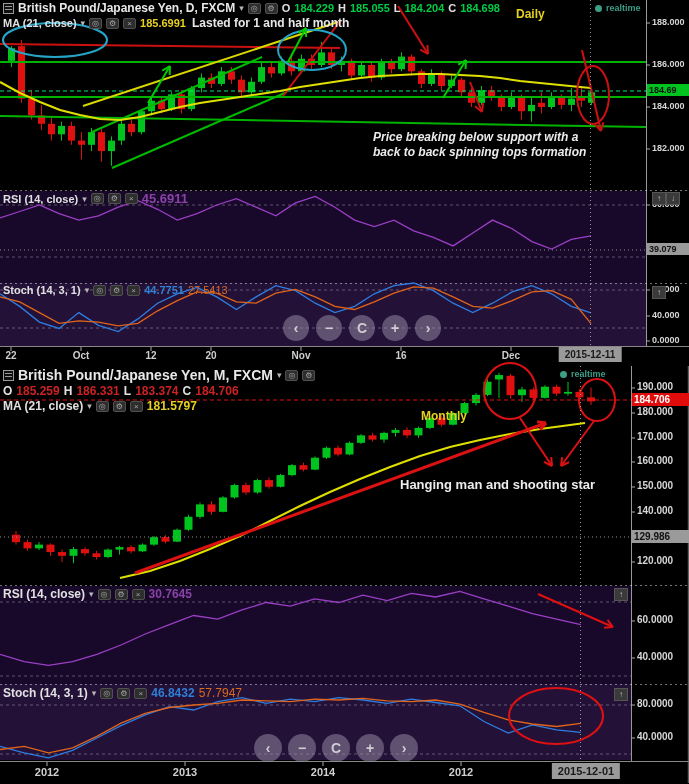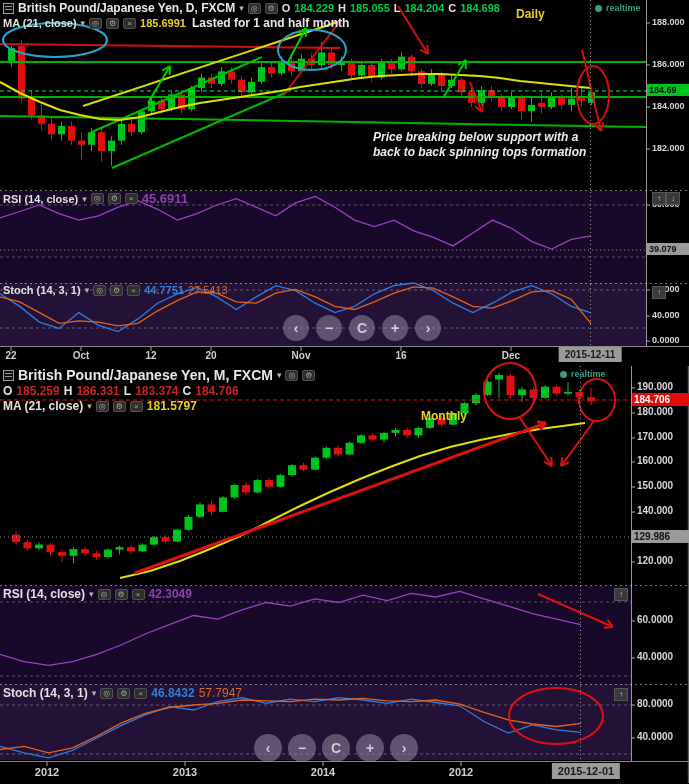--- a/index.html
+++ b/index.html
@@ -458,31 +458,32 @@
     <span class="ibox">⚙</span>
     <span class="ibox">×</span>
     <span class="yellow" style="font-size:12px;">181.5797</span>
   </div>
   <div class="row m" style="left:3px;top:587px;">
     <span class="lab">RSI (14, close)</span>
     <span class="dd">▾</span>
     <span class="ibox">◎</span>
     <span class="ibox">⚙</span>
     <span class="ibox">×</span>
-    <span class="rsi-val">42.3049</span>
+    <span class="rsi-val">30.7645</span>
   </div>
   <div class="row m" style="left:3px;top:686px;">
     <span class="lab">Stoch (14, 3, 1)</span>
     <span class="dd">▾</span>
     <span class="ibox">◎</span>
     <span class="ibox">⚙</span>
     <span class="ibox">×</span>
     <span class="stoch-k">46.8432</span>
     <span class="stoch-d">57.7947</span>
   </div>
+  <div class="annot m">Hanging man and shooting star</div>
 
 <div style="position: absolute; font-family: &quot;Liberation Sans&quot;, sans-serif; left: 652px; top: 16.5px; font-size: 9px; font-weight: bold; color: rgb(214, 214, 214); z-index: 4;">188.000</div>
     <div style="position: absolute; font-family: &quot;Liberation Sans&quot;, sans-serif; left: 652px; top: 58.5px; font-size: 9px; font-weight: bold; color: rgb(214, 214, 214); z-index: 4;">186.000</div>
     <div style="position: absolute; font-family: &quot;Liberation Sans&quot;, sans-serif; left: 652px; top: 100.5px; font-size: 9px; font-weight: bold; color: rgb(214, 214, 214); z-index: 4;">184.000</div>
     <div style="position: absolute; font-family: &quot;Liberation Sans&quot;, sans-serif; left: 652px; top: 142.5px; font-size: 9px; font-weight: bold; color: rgb(214, 214, 214); z-index: 4;">182.000</div>
     <div style="position: absolute; font-family: &quot;Liberation Sans&quot;, sans-serif; left: 652px; top: 198.5px; font-size: 9px; font-weight: bold; color: rgb(214, 214, 214); z-index: 4;">60.000</div>
     <div style="position: absolute; font-family: &quot;Liberation Sans&quot;, sans-serif; left: 652px; top: 283.5px; font-size: 9px; font-weight: bold; color: rgb(214, 214, 214); z-index: 4;">80.000</div>
     <div style="position: absolute; font-family: &quot;Liberation Sans&quot;, sans-serif; left: 652px; top: 309.5px; font-size: 9px; font-weight: bold; color: rgb(214, 214, 214); z-index: 4;">40.000</div>
     <div style="position: absolute; font-family: &quot;Liberation Sans&quot;, sans-serif; left: 652px; top: 334.5px; font-size: 9px; font-weight: bold; color: rgb(214, 214, 214); z-index: 4;">0.0000</div>
     <div style="position: absolute; font-family: &quot;Liberation Sans&quot;, sans-serif; left: 647px; top: 84px; width: 40px; font-size: 9px; font-weight: bold; background: rgb(0, 196, 30); color: rgb(17, 17, 17); padding: 1px 2px; z-index: 5;">184.69</div>

